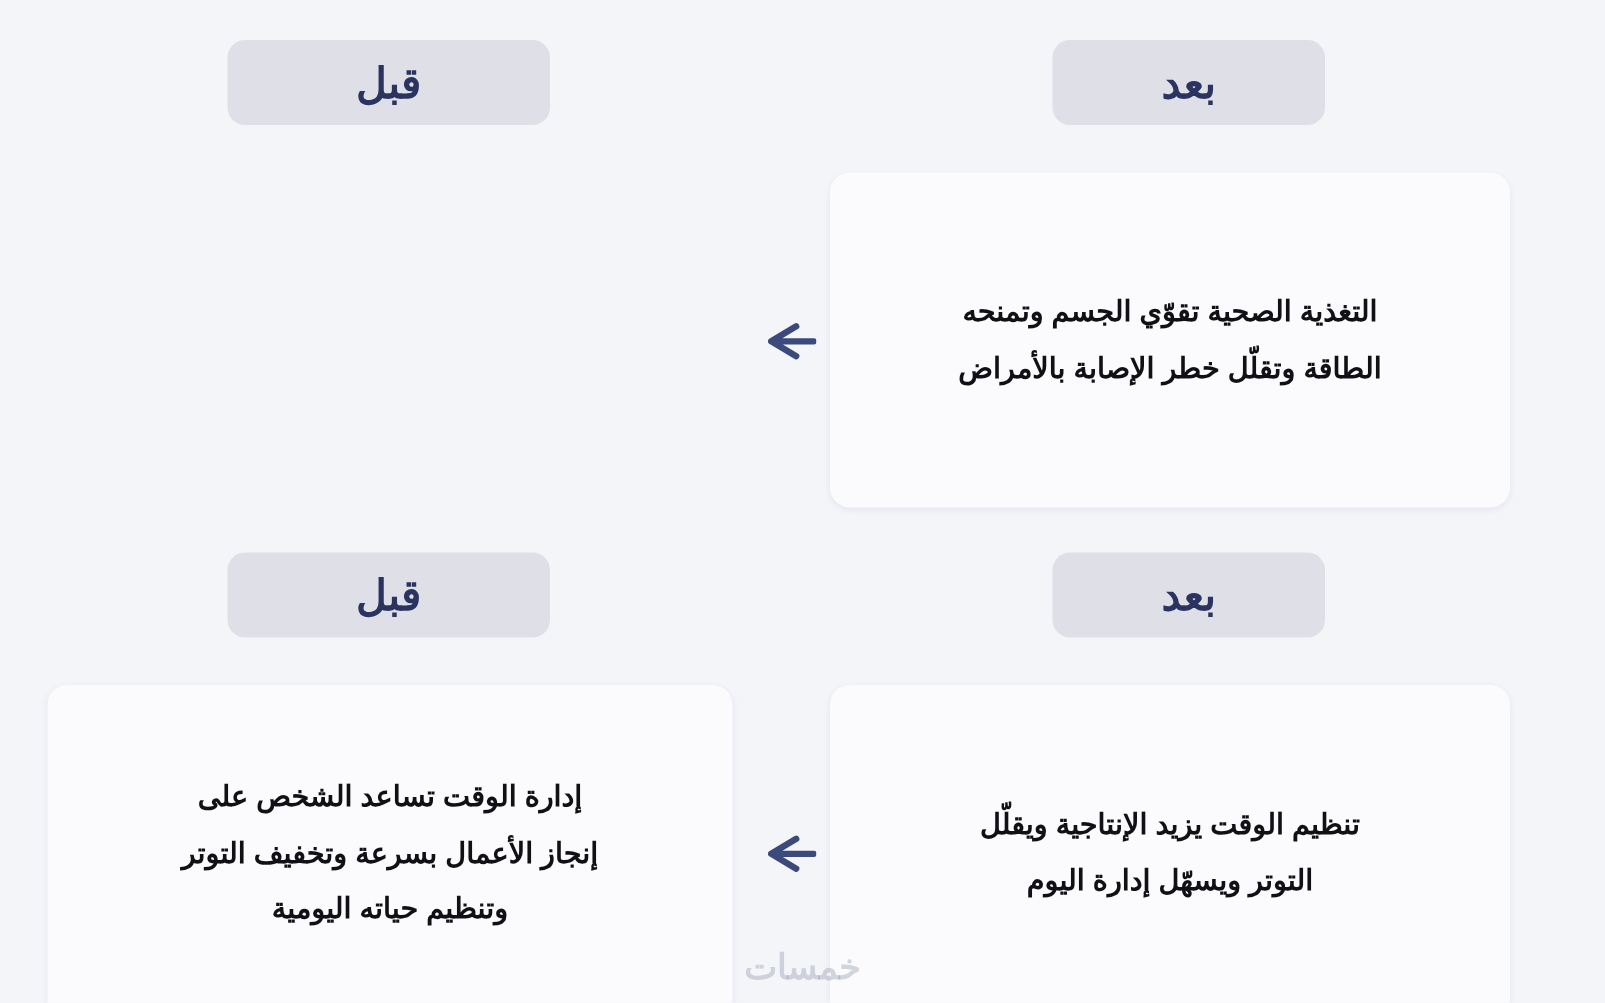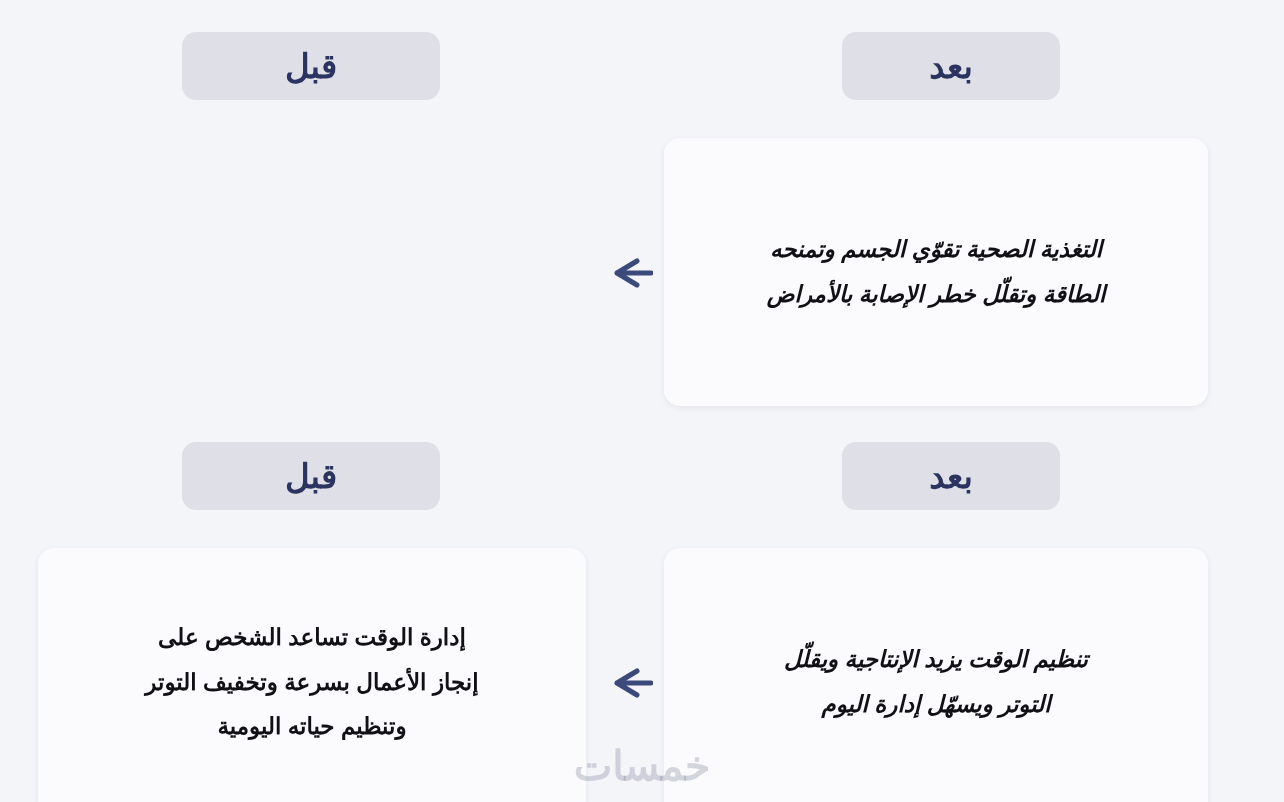--- a/index.html
+++ b/index.html
@@ -64,21 +64,20 @@
   }
   .card-before {
     right: 698px;
     width: 548px;
     height: 268px;
   }
   .card-after {
     right: 76px;
     width: 544px;
     height: 268px;
-    font-style: italic;
   }
 
   .card-text {
     color: #111115;
     font-size: 23px;
     font-weight: bold;
     line-height: 1.95;
     text-align: center;
     width: 100%;
     white-space: pre-line;
@@ -103,21 +102,21 @@
   .row-2 .pill-after  { top: 26px; }
   .row-2 .card { top: 132px; height: 268px; }
   .row-2 .arrow { top: 242px; }
 
   
   .watermark {
     position: absolute;
     left: 50%;
     transform: translateX(-50%);
     bottom: 12px;
-    font-size: 41px;
+    font-size: 28px;
     font-weight: bold;
     color: rgba(120, 126, 150, 0.30);
     letter-spacing: 1px;
     user-select: none;
   }
 </style>
 </head>
 <body>
 
 <div class="board">

